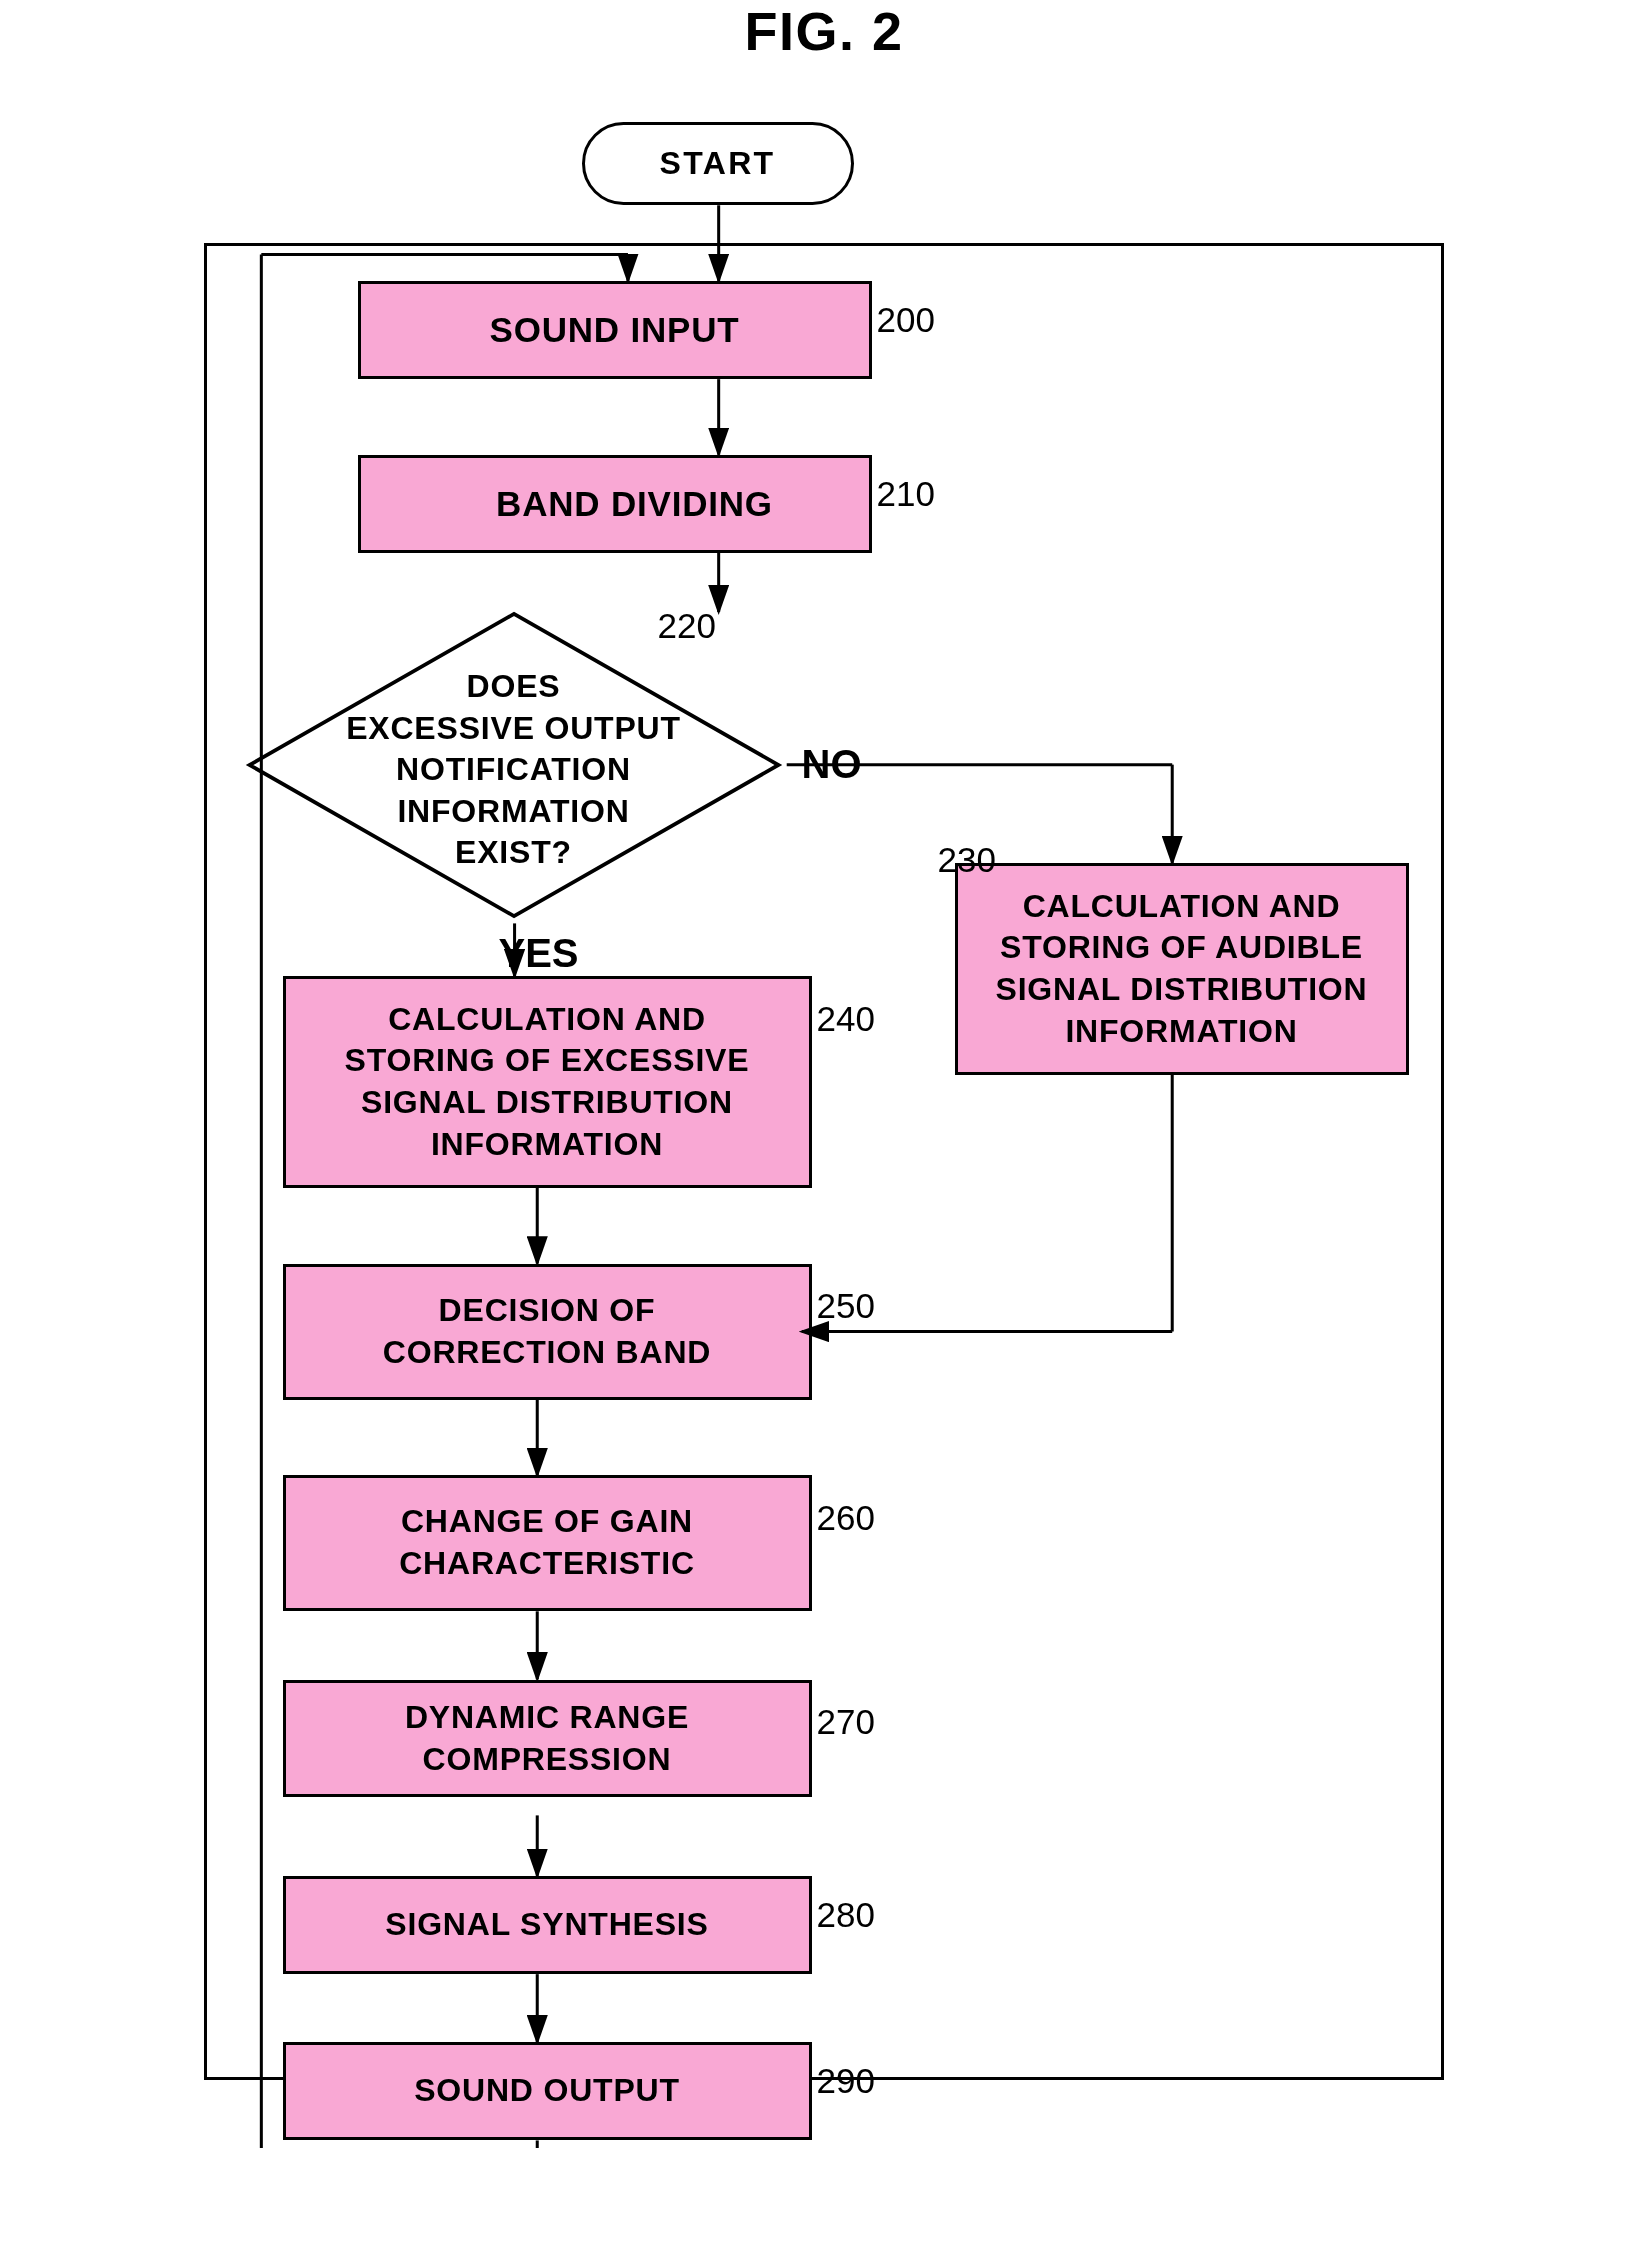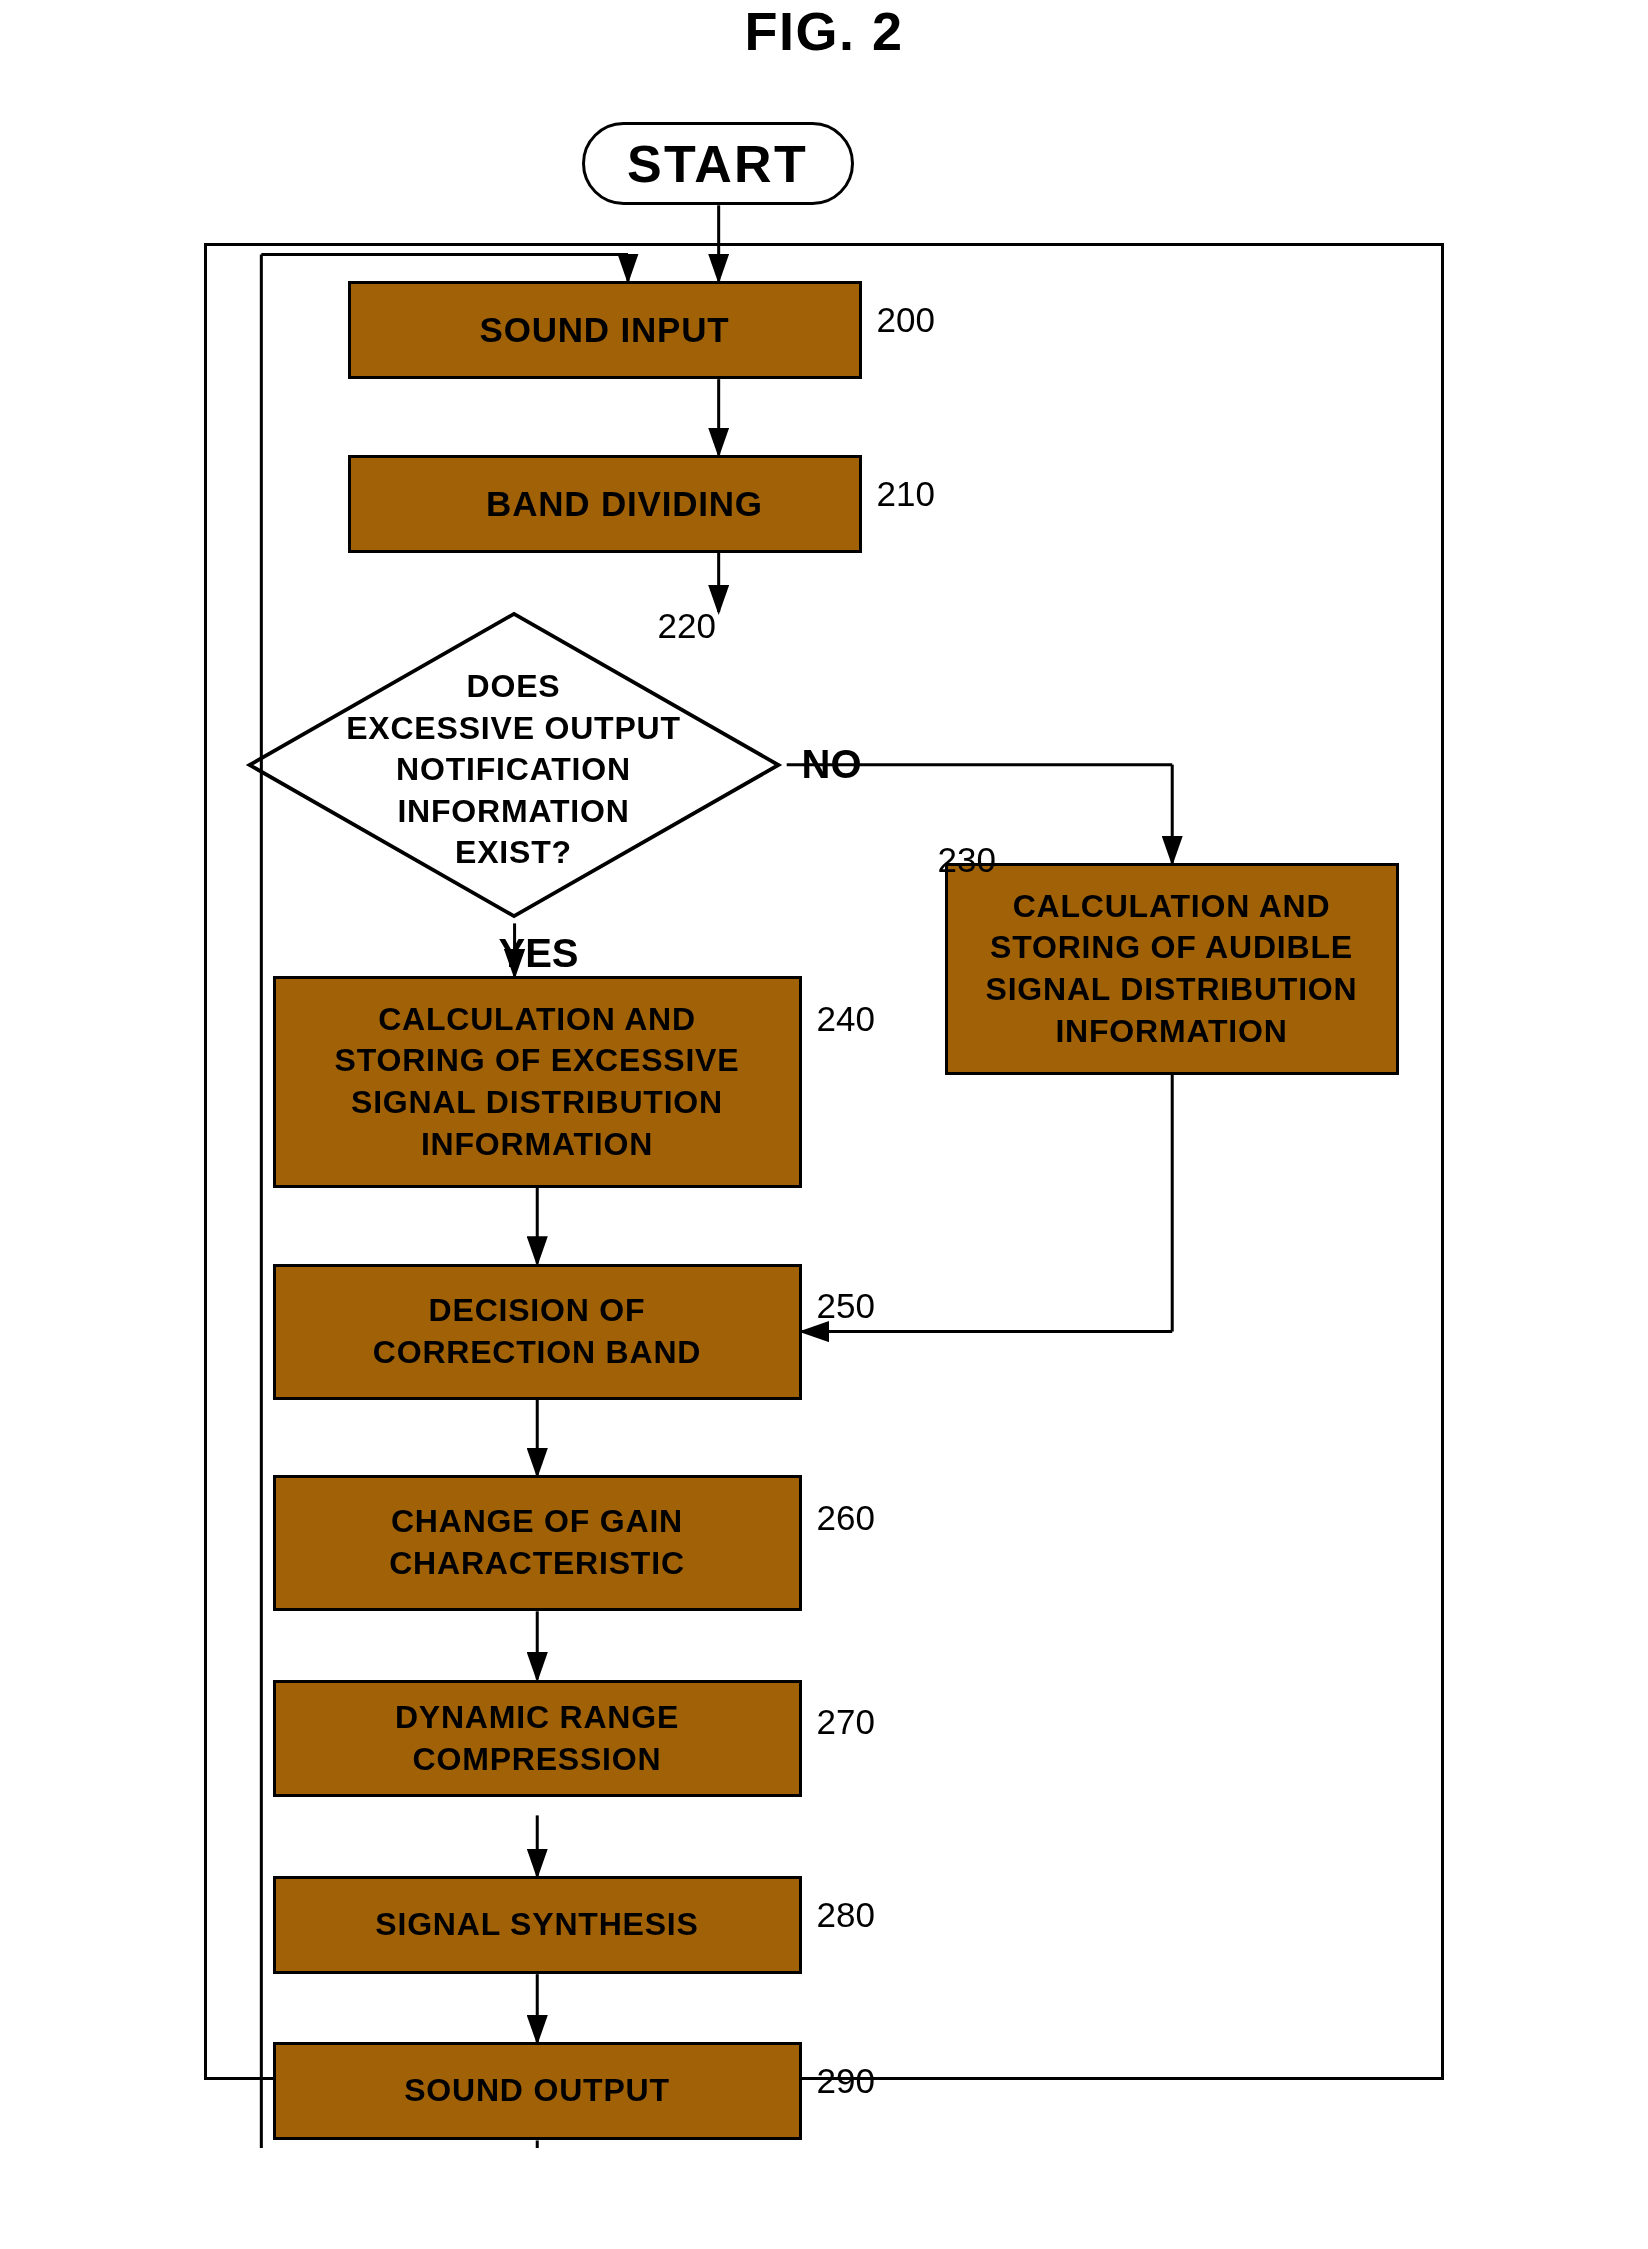--- a/index.html
+++ b/index.html
@@ -45,34 +45,35 @@
       width: 272px;
       height: 83px;
       border: 3.8px solid #000;
       border-radius: 42px;
       background: #fff;
       display: flex;
       align-items: center;
       justify-content: center;
     }
     .start-capsule span {
-      font-size: 52px;
+      font-size: 32px;
       font-weight: bold;
       letter-spacing: 2.3px;
     }
 
     
     .flow-box {
       position: absolute;
       border: 3.8px solid #000;
-      background: #a16207;
+      background: #f9a8d4;
       display: flex;
       align-items: center;
       justify-content: center;
       text-align: center;
+      margin-left: 10px;
     }
     .flow-box span {
       font-size: 35px;
       font-weight: bold;
       letter-spacing: 0.8px;
       line-height: 1.3;
     }
 
     
     .diamond-container {

